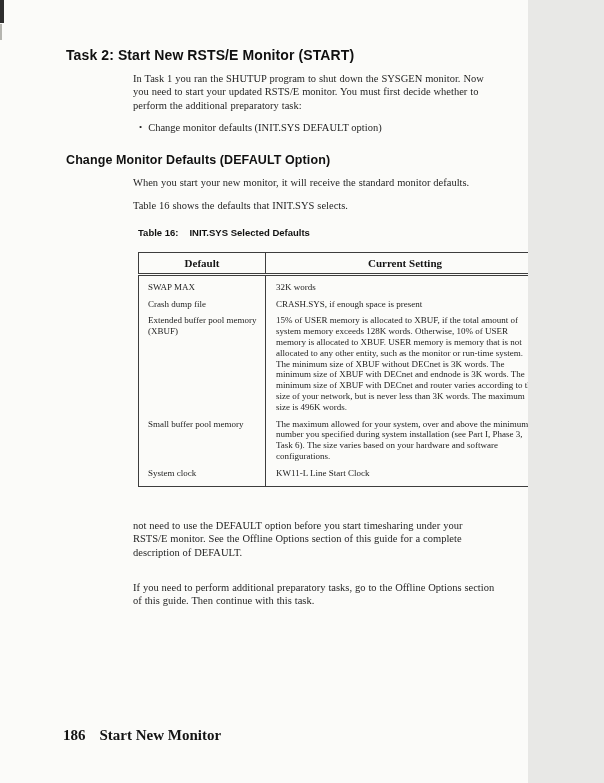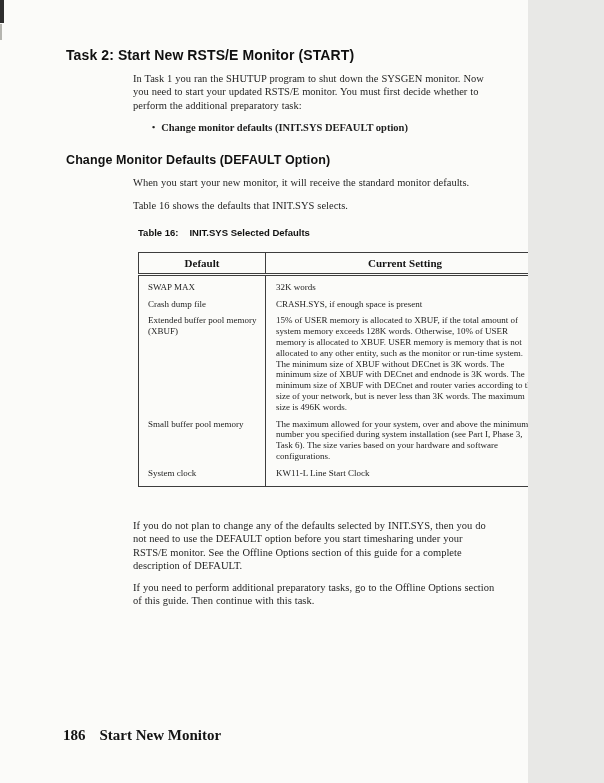--- a/index.html
+++ b/index.html
@@ -22,21 +22,21 @@
   }
   .section-heading{
     position:absolute;left:66px;top:153px;margin:0;
     font-family:"Liberation Sans", sans-serif;
     font-size:12.5px;font-weight:bold;letter-spacing:.1px;color:#101010;
     white-space:nowrap;
   }
   .body-text{position:absolute;font-size:10.5px;line-height:13.4px;word-spacing:.3px;}
   .body-text div{white-space:nowrap;}
   .intro{left:133px;top:72px;}
-  .bullet-row{position:absolute;left:152px;top:122px;font-size:10.5px;white-space:nowrap;font-weight:bold;}
+  .bullet-row{position:absolute;left:139px;top:122px;font-size:10.5px;white-space:nowrap;}
   .bullet-row .bullet{display:inline-block;margin-right:6px;font-size:9px;vertical-align:1px;}
   .para-single{position:absolute;left:133px;font-size:10.5px;white-space:nowrap;word-spacing:.3px;}
   .para1{top:177px;}
   .para2{top:200px;}
   .closing1{left:133px;top:519px;}
   .closing2{left:133px;top:581px;}
 
   .table-caption{
     position:absolute;left:138px;top:227px;
     font-family:"Liberation Sans", sans-serif;
@@ -134,21 +134,20 @@
     </tr>
 
     <tr>
       <td class="c1">System clock</td>
       <td class="c2">KW11-L Line Start Clock</td>
     </tr>
   </tbody>
   </table>
 
   <div class="body-text closing1">
-    <div>If you do not plan to change any of the defaults selected by INIT.SYS, then you do</div>
     <div>not need to use the DEFAULT option before you start timesharing under your</div>
     <div>RSTS/E monitor. See the Offline Options section of this guide for a complete</div>
     <div>description of DEFAULT.</div>
   </div>
 
   <div class="body-text closing2">
     <div>If you need to perform additional preparatory tasks, go to the Offline Options section</div>
     <div>of this guide. Then continue with this task.</div>
   </div>
 

